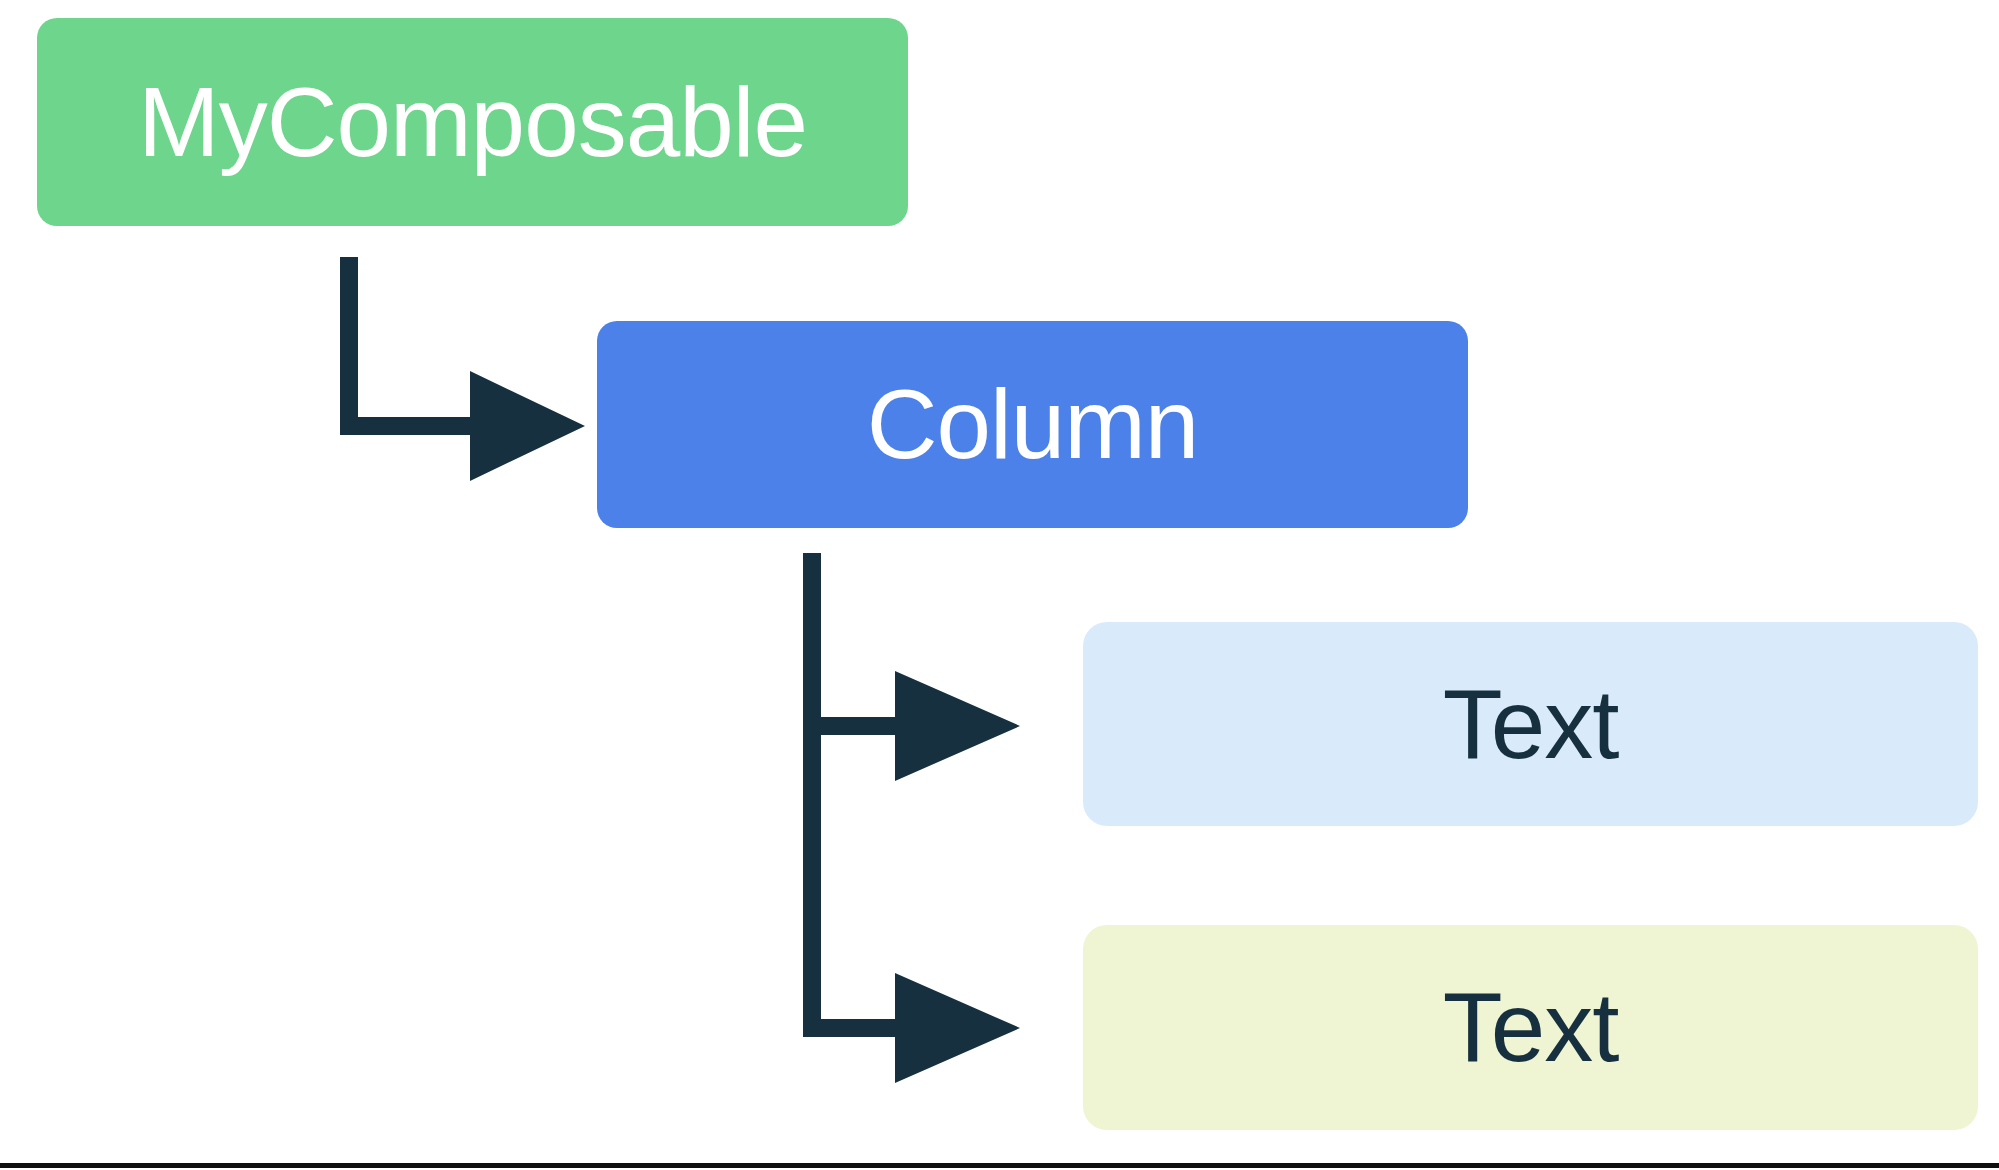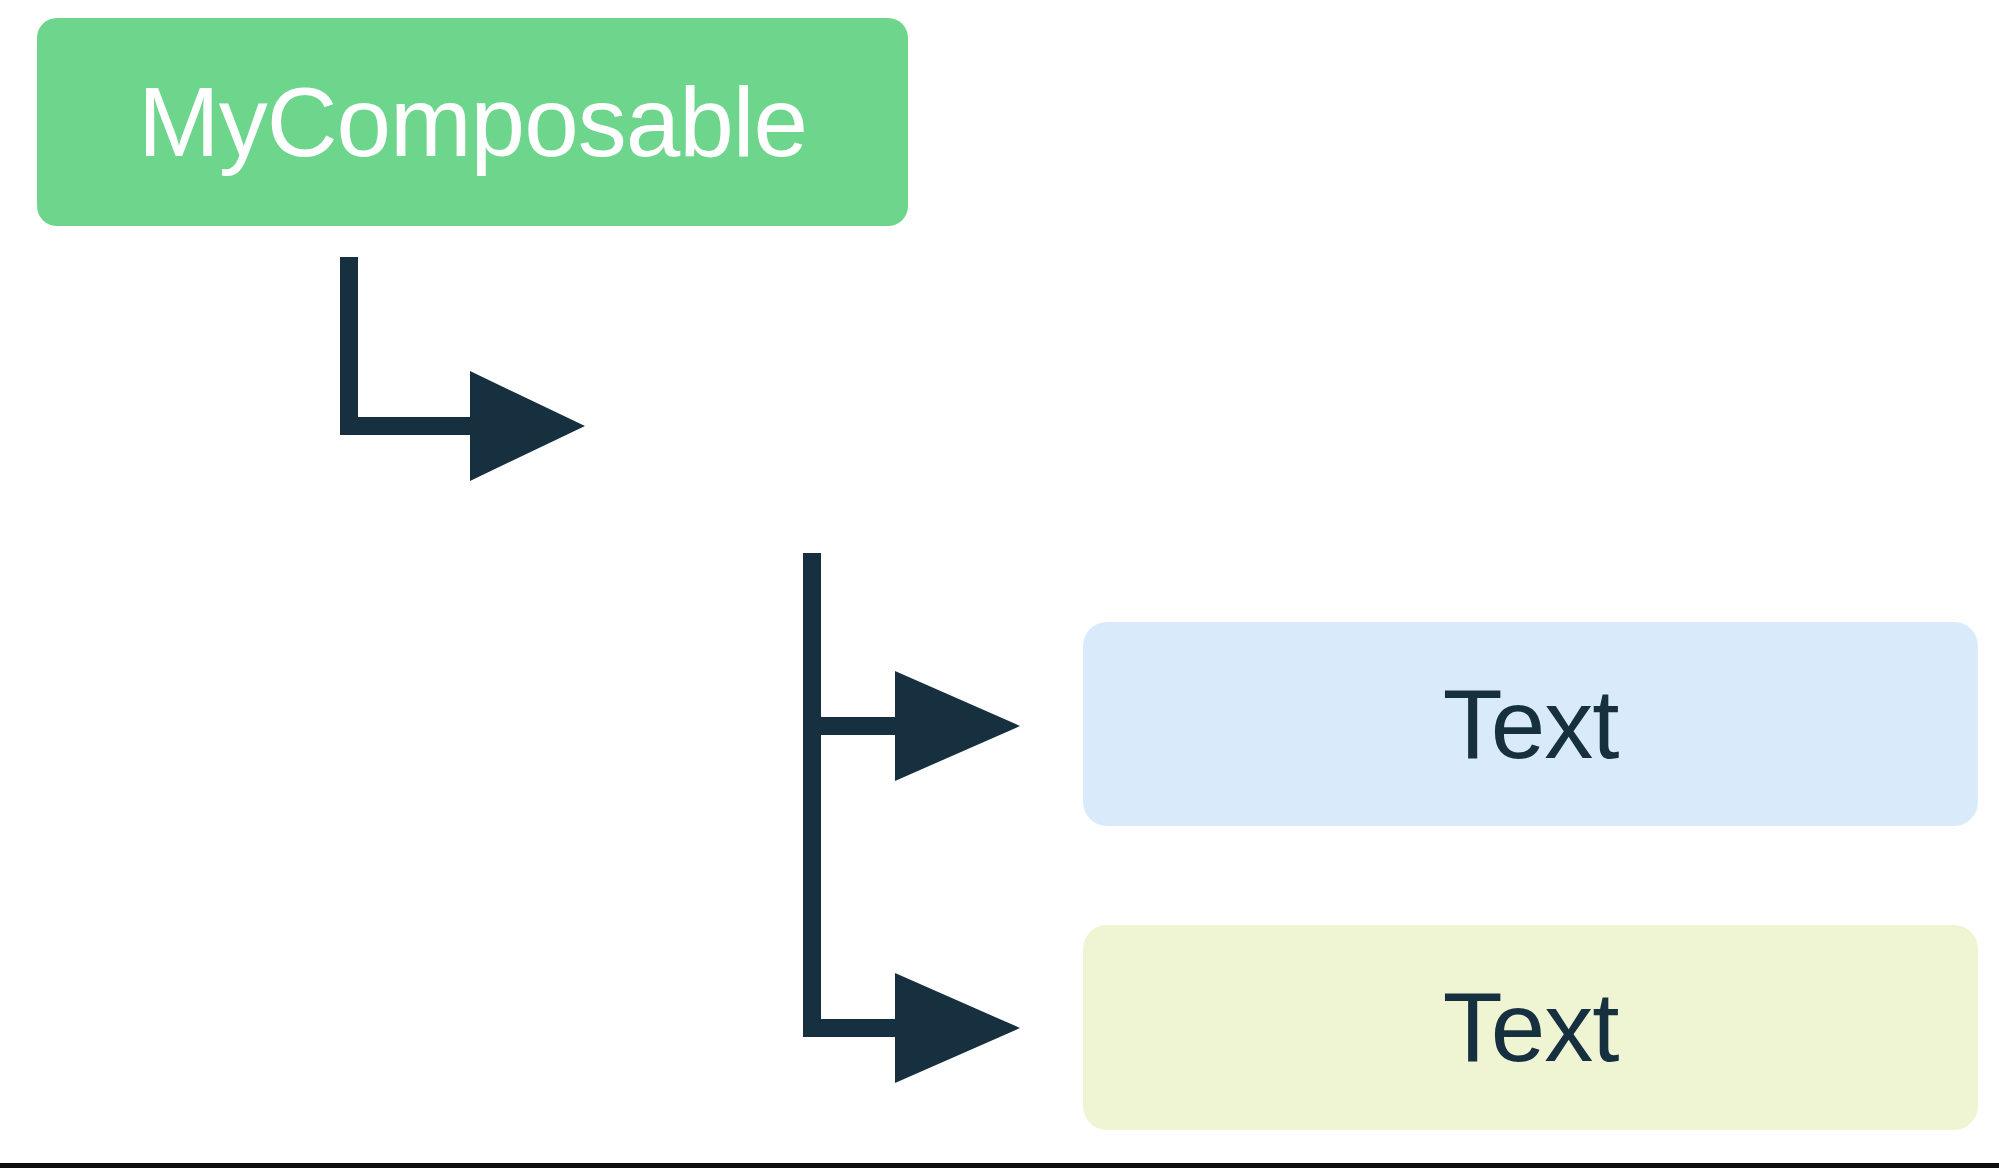--- a/index.html
+++ b/index.html
@@ -57,20 +57,23 @@
 
     <path d="M340,257 L358,257 L358,417 L470,417 L470,371 L585,426 L470,481 L470,435 L340,435 Z" fill="#16303F"></path>
 
     <path d="M803,553 L821,553 L821,717 L895,717 L895,671 L1020,726 L895,781 L895,735 L821,735 L821,1019 L895,1019 L895,973 L1020,1028 L895,1083 L895,1037 L803,1037 Z" fill="#16303F"></path>
   </svg>
 
   <div class="node node-mycomposable" style="background-color: rgb(109, 213, 140); color: rgb(255, 255, 255);">
     <span>MyComposable</span>
   </div>
 
+  <div class="node node-column" style="background-color: rgb(76, 129, 233); color: rgb(255, 255, 255);">
+    <span>Column</span>
+  </div>
 
   <div class="node node-text-1" style="background-color: rgb(217, 235, 251); color: rgb(22, 48, 63);">
     <span>Text</span>
   </div>
 
   <div class="node node-text-2" style="background-color: rgb(239, 244, 211); color: rgb(22, 48, 63);">
     <span>Text</span>
   </div>
 
   <div class="bottom-border" style="background-color: rgb(15, 15, 15);"></div>

